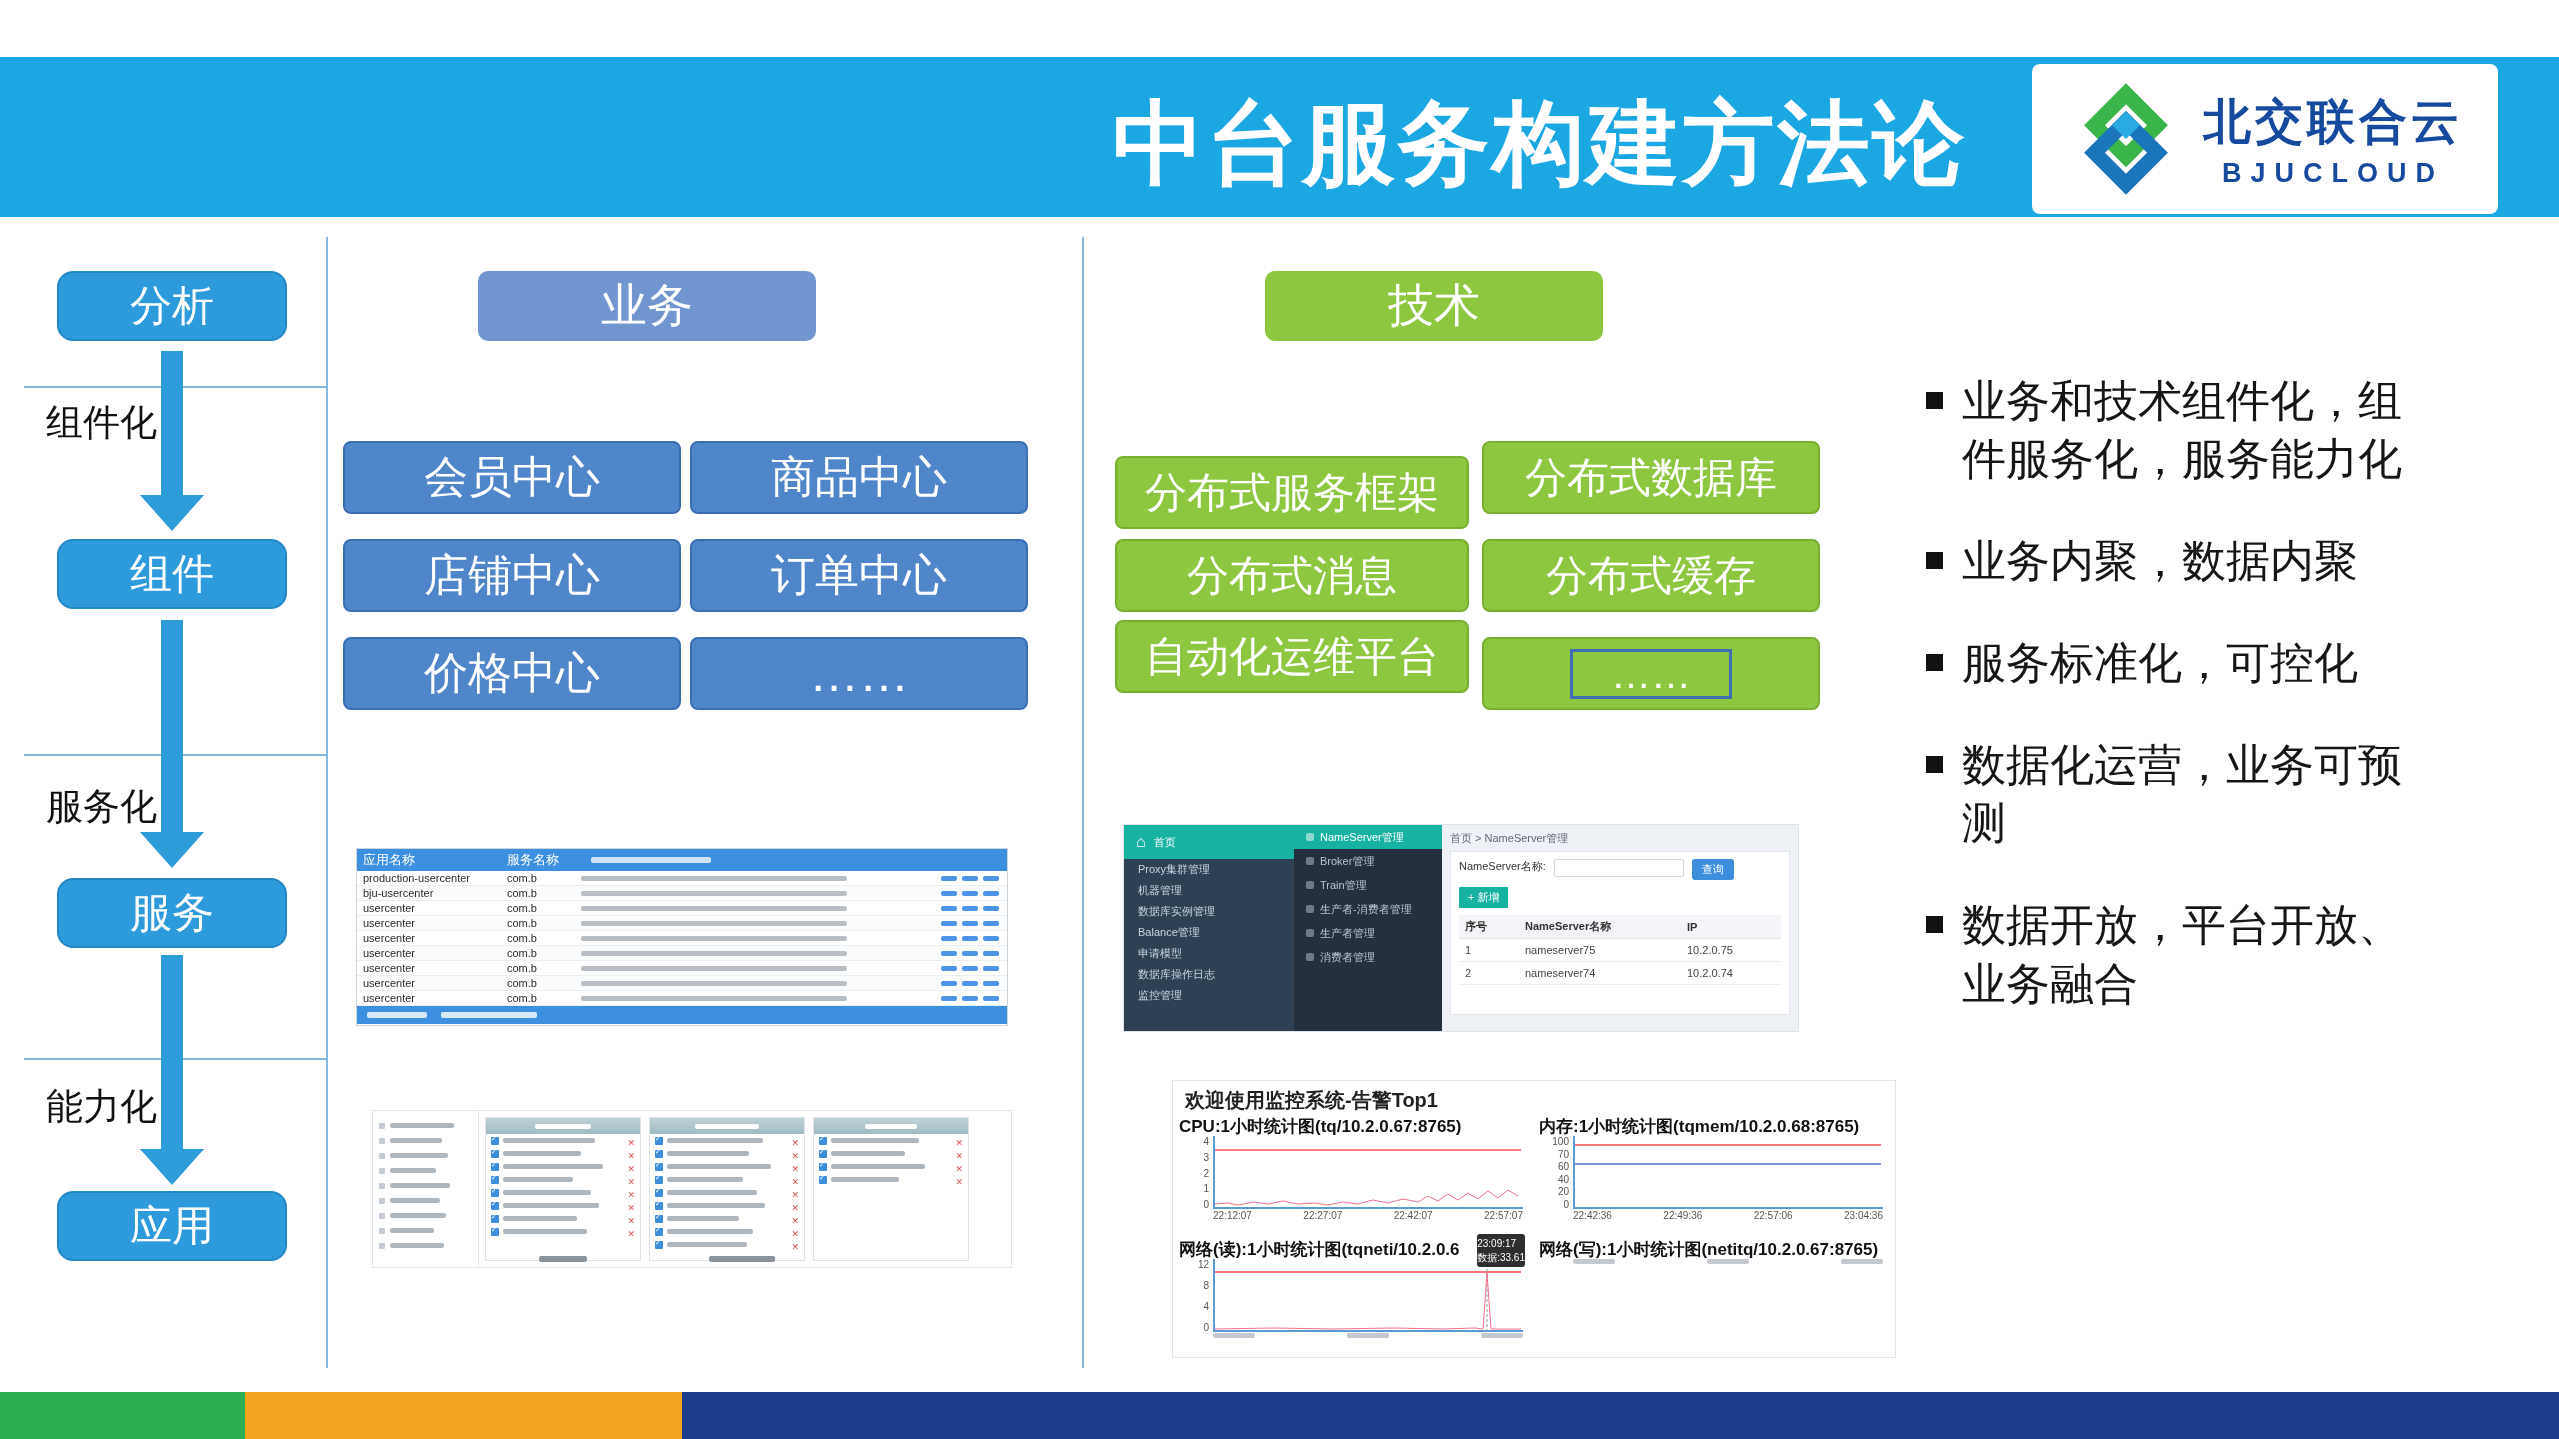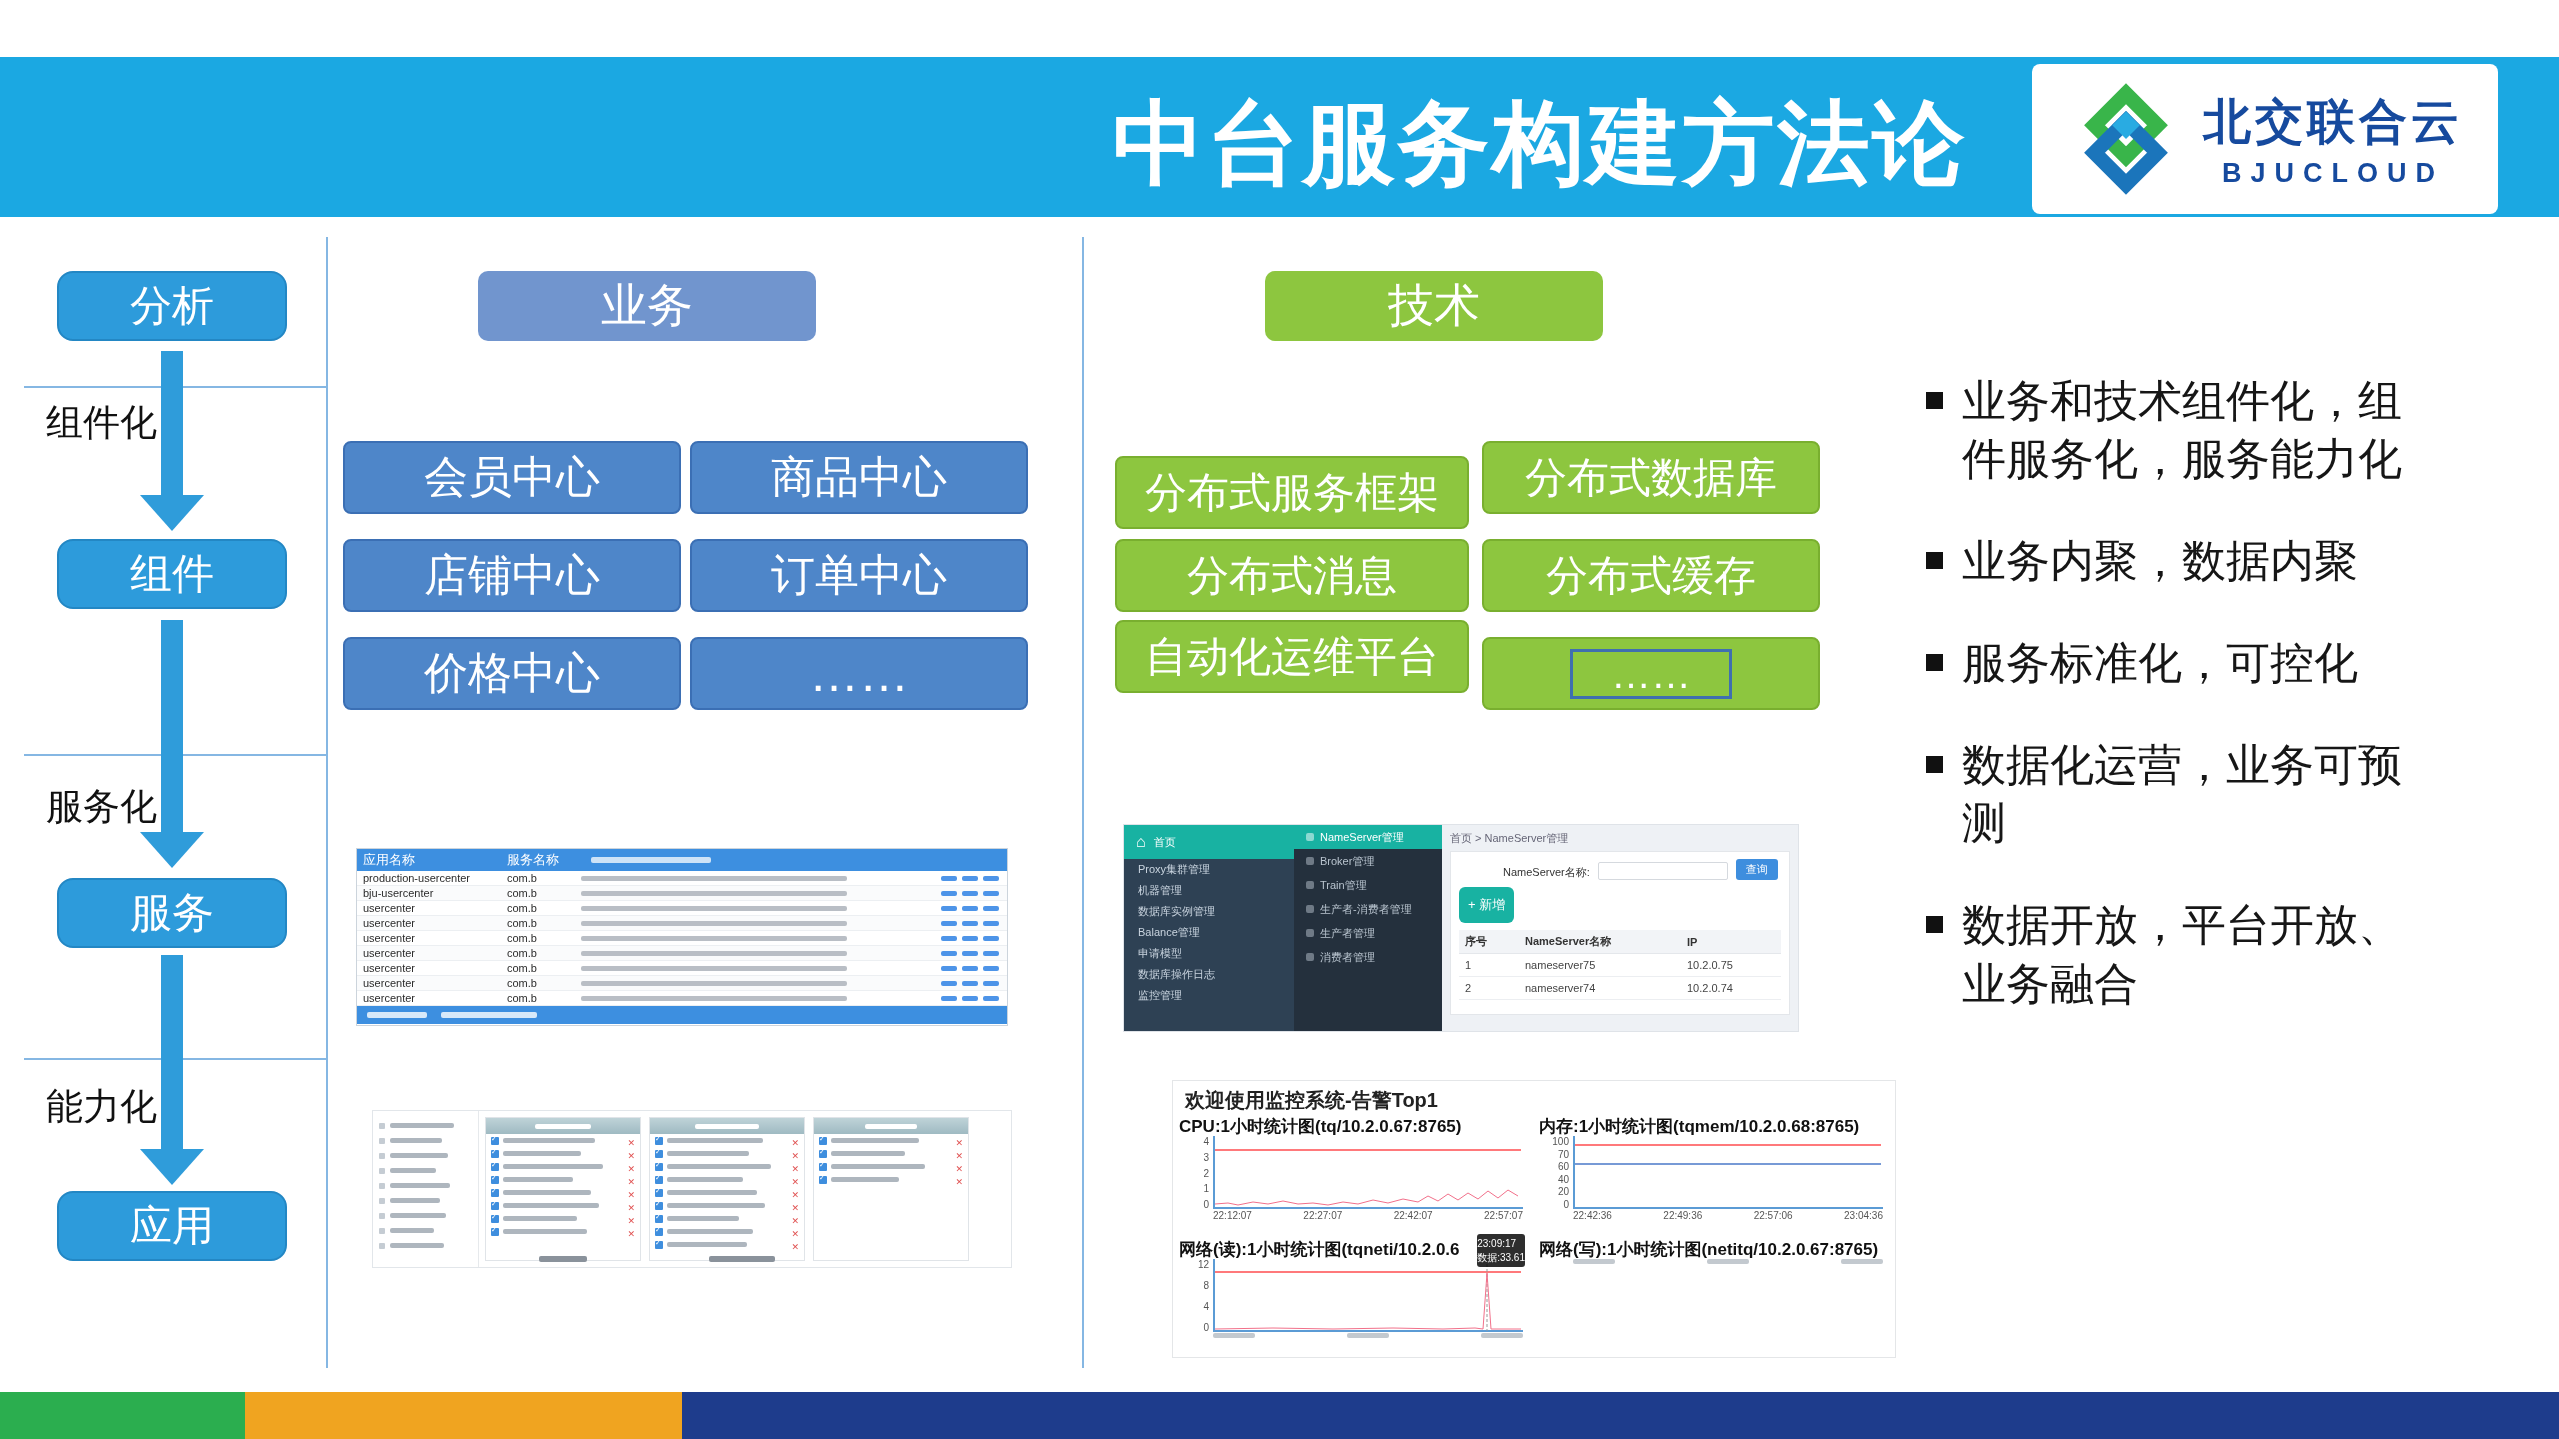--- a/index.html
+++ b/index.html
@@ -61,26 +61,26 @@
   .home-glyph { font-size:16px; line-height:1; }
   .c-s1-item { height:21px; line-height:21px; padding-left:14px; white-space:nowrap; overflow:hidden; }
   .c-side2 { width:148px; background:#24303D; color:#B9C4CF; flex:0 0 auto; }
   .c-s2-item { height:24px; line-height:24px; padding-left:12px; white-space:nowrap; overflow:hidden; }
   .c-s2-item::before { content:""; display:inline-block; width:8px; height:8px; background:currentColor;
                        opacity:.5; border-radius:2px; margin-right:6px; }
   .c-s2-item.sel { background:#18B2A2; color:#fff; }
   .c-main { flex:1; padding:6px 8px; }
   .c-crumb { color:#667; margin-bottom:5px; }
   .c-card { background:#fff; border:1px solid #E3E6EA; padding:7px 8px; height:164px; }
-  .c-search { display:flex; align-items:flex-end; gap:8px;margin-left:44px; }
+  .c-search { display:flex; align-items:flex-start; gap:8px; }
   .c-search label { color:#333; }
   .c-input { width:130px; height:18px; border:1px solid #D5D9DE; border-radius:2px; font-size:11px; padding:0 4px; }
   .c-btn-query { background:#3E8EDE; color:#fff; border:none; border-radius:3px; font-size:11px; padding:3px 10px; }
-  .c-btn-add { display:inline-block; background:#18B2A2; color:#fff; border:none; border-radius:6px;
-               font-size:13px; padding:9px 9px; margin:7px 0; }
+  .c-btn-add { display:inline-block; background:#18B2A2; color:#fff; border:none; border-radius:1px;
+               font-size:11px; padding:3px 9px; margin:7px 0; }
   .c-table { width:100%; border-collapse:collapse; font-size:11px; color:#444; }
   .c-table th { background:#F2F4F7; color:#333; text-align:left; font-weight:bold; padding:4px 6px; border-bottom:1px solid #E4E7EB; }
   .c-table td { padding:5px 6px; border-bottom:1px solid #ECEEF1; background:#fff; }
   .cw1 { width:60px; } .cw3 { width:100px; }
 
   
   .perm { position:absolute; left:372px; top:1110px; width:640px; height:158px; background:#fff;
           border:1px solid #E2E6EA; display:flex; }
   .p-menu { width:106px; border-right:1px solid #E6E9EC; padding:7px 6px; }
   .p-mrow { display:flex; align-items:center; gap:5px; height:15px; }

